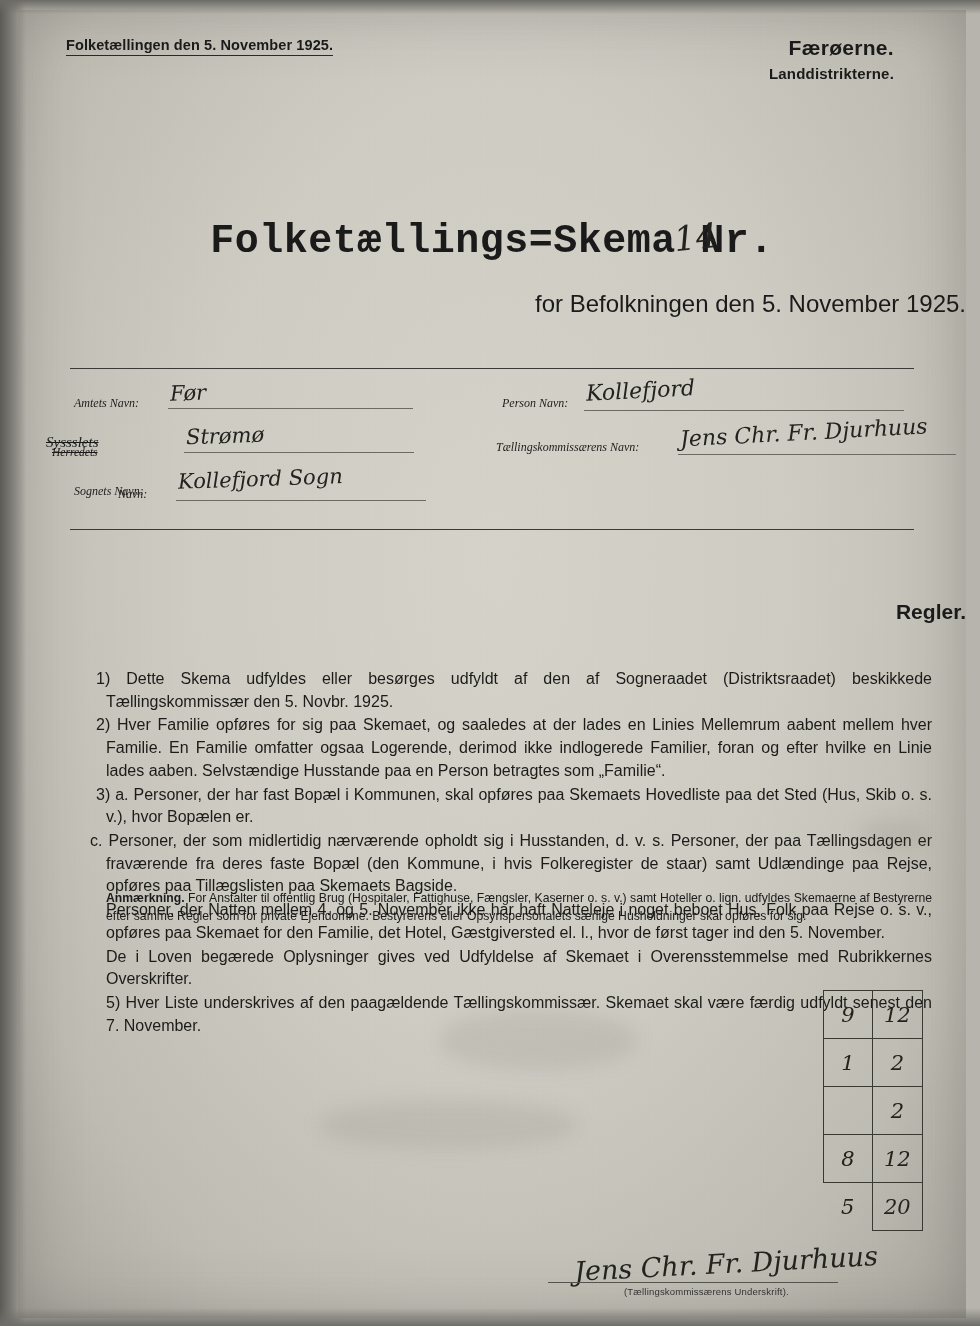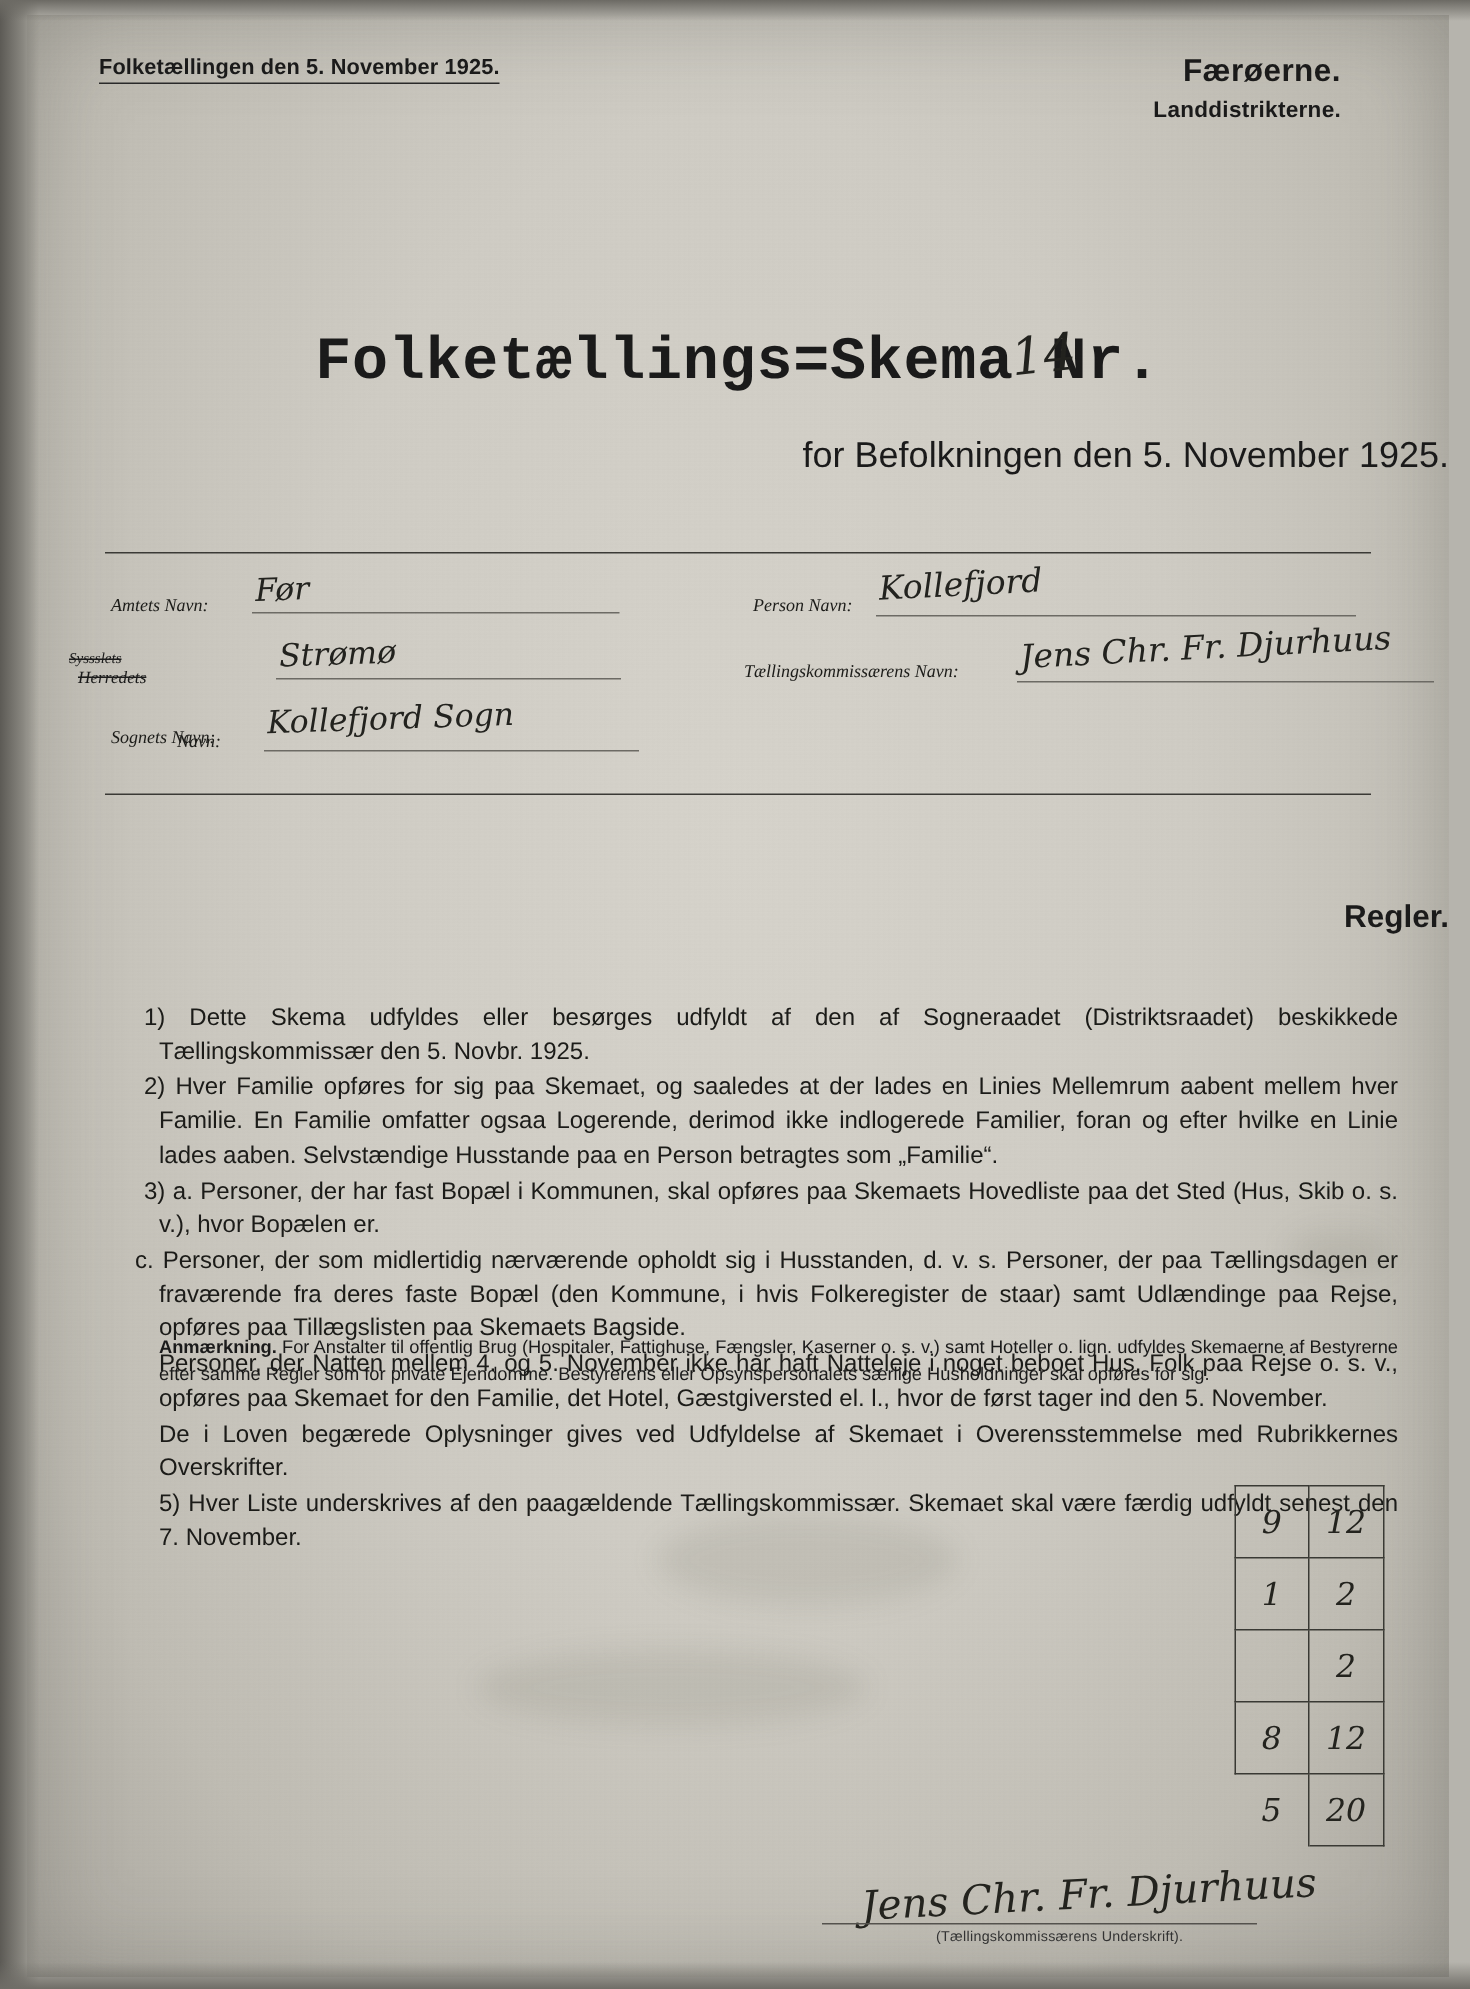--- a/index.html
+++ b/index.html
@@ -137,21 +137,21 @@
     white-space: nowrap;
   }
   .underline {
     border-bottom: 1px solid #6d6b65;
   }
 
   .f-amt-label { left: 56px; top: 386px; }
   .f-amt-val { left: 152px; top: 371px; font-size: 21px; transform: rotate(-2deg); }
   .f-amt-line { left: 150px; top: 398px; width: 245px; }
 
-  .f-syssel-strike { left: 28px; top: 424px; font-size: 10px; font-style: italic; font-family: "Liberation Serif", serif; text-decoration: line-through; text-align: center; }
+  .f-syssel-strike { left: 28px; top: 424px; font-size: 15px; font-style: italic; font-family: "Liberation Serif", serif; text-decoration: line-through; text-align: center; }
   .f-herred-strike { left: 34px; top: 436px; font-size: 11.5px; font-style: italic; font-family: "Liberation Serif", serif; text-decoration: line-through; }
   .f-syssel-navn { left: 100px; top: 429px; margin-top: 48px; }
   .f-syssel-val { left: 168px; top: 414px; font-size: 21px; transform: rotate(-2deg); }
   .f-syssel-line { left: 166px; top: 442px; width: 230px; }
 
   .f-sogn-label { left: 56px; top: 474px; }
   .f-sogn-val { left: 160px; top: 457px; font-size: 21px; transform: rotate(-2deg); }
   .f-sogn-line { left: 158px; top: 490px; width: 250px; }
 
   .f-byens-label { left: 484px; top: 386px; }

